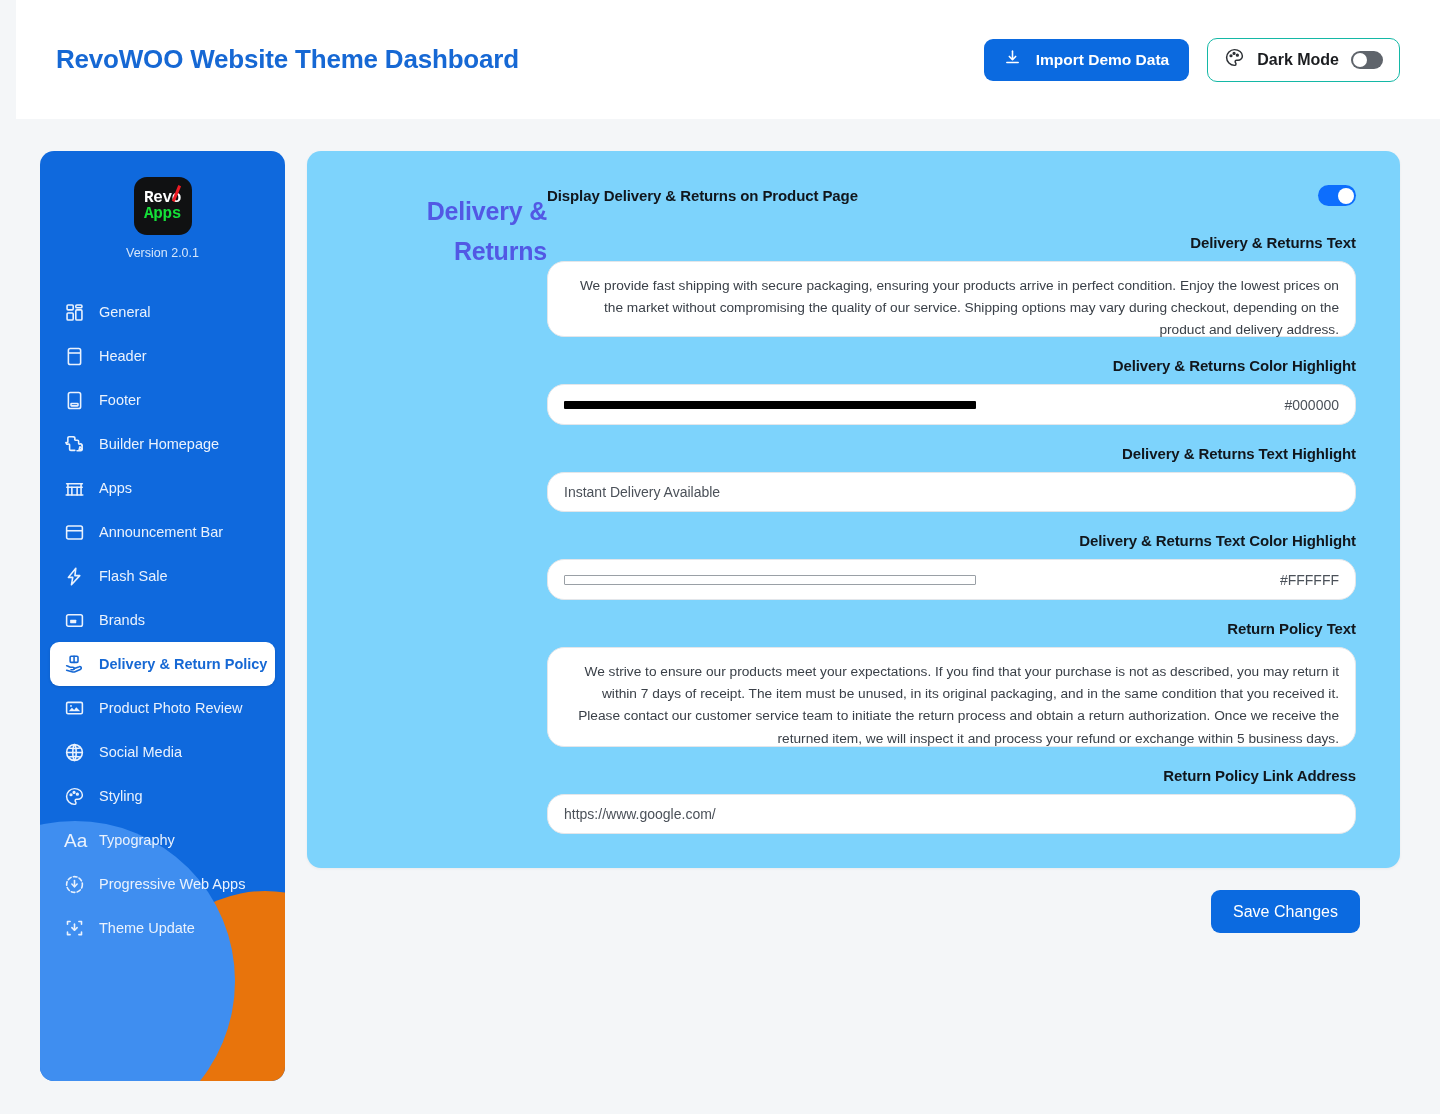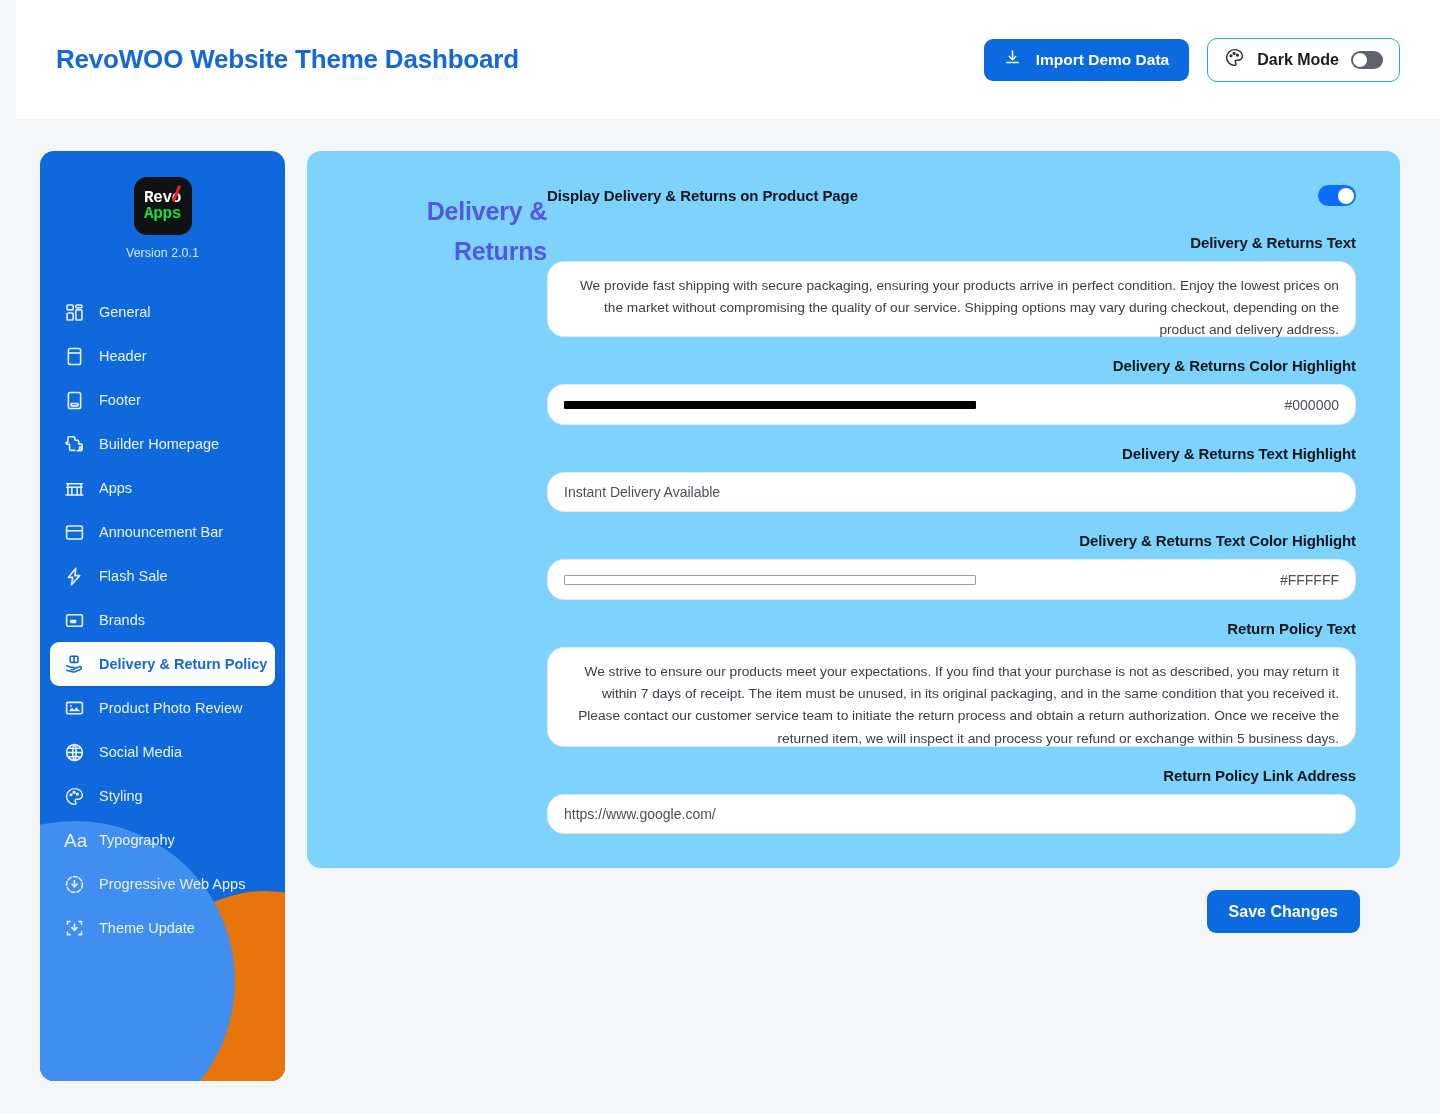--- a/index.html
+++ b/index.html
@@ -158,21 +158,21 @@
     justify-content:space-between; gap:4px;
   }
   .swatch{ height:8px; flex:0 0 412px; border-radius:1px; }
   .swatch.black{ background:#000000; }
   .swatch.white{ background:#ffffff; border:1px solid #9aa0a6; height:10px;}
   .hexval{ font-size:14px; color:#4b5159; white-space:nowrap; }
 
   .save-row{ padding:22px 40px 0 0; display:flex; justify-content:flex-end; }
   .btn-save{
     background:#0b6ae0; color:#fff; border:none; border-radius:9px;
-    height:43px; padding:0 22px; font-size:16px; font-weight:700;
+    height:43px; padding:0 22px; font-size:16px; font-weight:400;
     font-family:"Liberation Sans", sans-serif; cursor:pointer;
     white-space:nowrap;
     text-align:center;
   }
 </style>
 </head>
 <body>
 
 <div class="topbar">
   <div class="app-title">RevoWOO Website Theme Dashboard</div>

